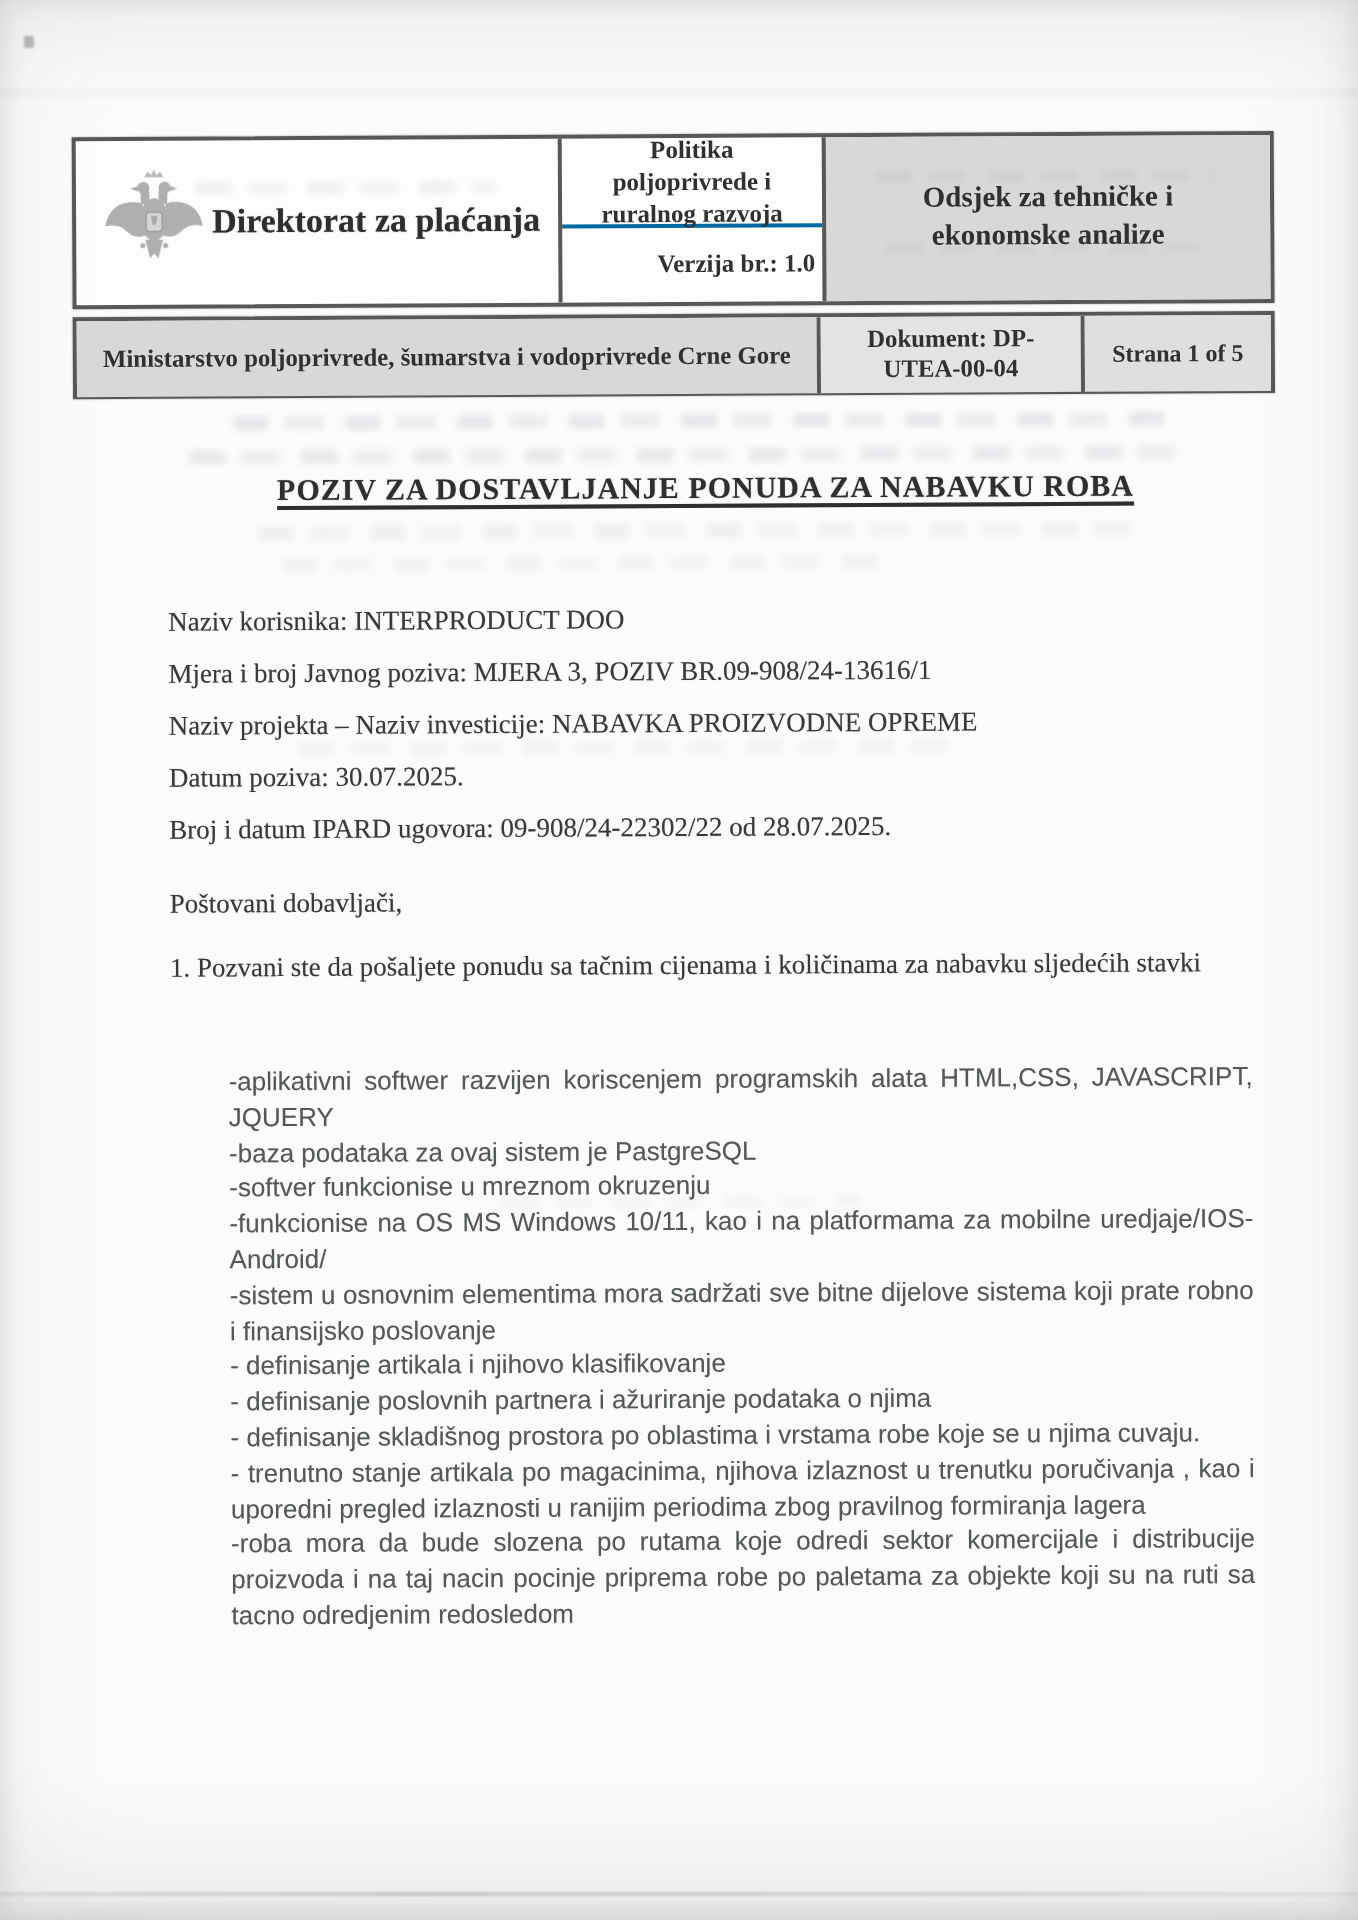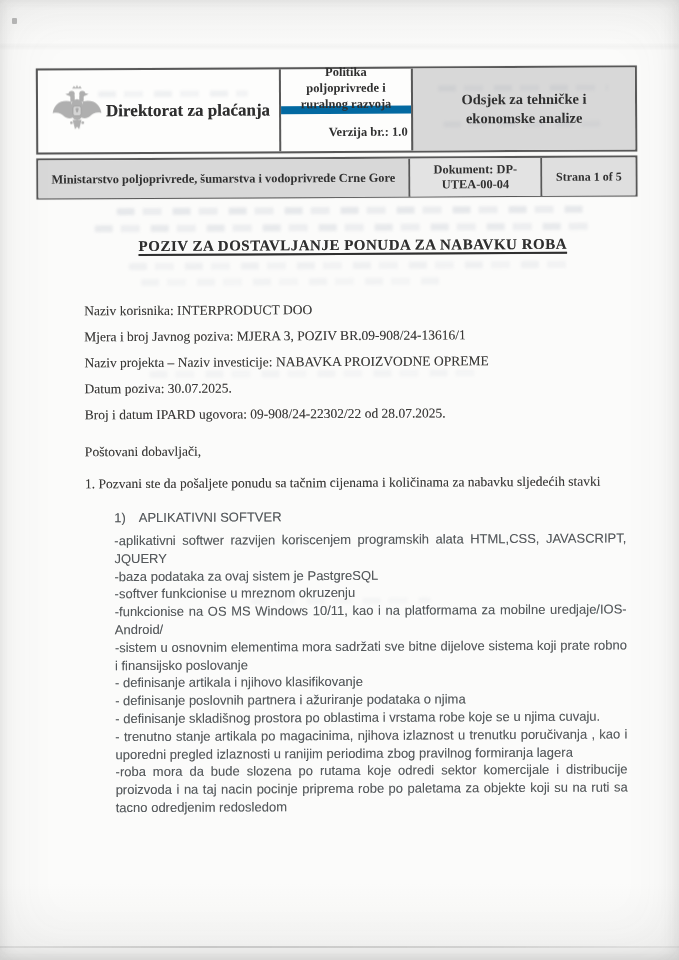--- a/index.html
+++ b/index.html
@@ -23,21 +23,21 @@
     position:absolute;left:38px;top:157px;width:601px;height:41px;
     display:grid;grid-template-columns:372px 132px 1fr;
     border:2px solid #585858;background:#fdfdfc;box-sizing:border-box;
     box-shadow:0 0 1px rgba(0,0,0,.35);
   }
   .cell{display:flex;align-items:center;justify-content:center;text-align:center;
     color:#303030;font-weight:bold;box-sizing:border-box;position:relative;}
   .cell-org{grid-row:1/3;border-right:2px solid #585858;justify-content:flex-start;padding-left:13px;}
   .org-text{flex:1;text-align:center;font-size:17px;line-height:22px;padding-right:6px;
     color:#2e2e2e;text-shadow:0 0 .6px rgba(40,40,40,.5);}
-  .cell-mid-top{grid-column:2;border-bottom:8px solid #0369a1;font-size:12.5px;line-height:16px;padding:2px 8px;}
+  .cell-mid-top{grid-column:2;border-bottom:2px solid #0369a1;font-size:12.5px;line-height:16px;padding:2px 8px;}
   .cell-mid-bot{grid-column:2;font-size:12.5px;padding-left:44px;}
   .cell-section{grid-column:3;grid-row:1/3;border-left:2px solid #585858;background:#d8d8d8;
     font-size:14.5px;line-height:19px;padding:0 26px;}
   .cell-ministry{background:#d8d8d8;border-right:2px solid #585858;font-size:12.4px;line-height:16px;padding:0 3px;}
   .cell-doc{background:#e3e3e3;border-right:2px solid #585858;font-size:12.4px;line-height:15px;padding:4px 6px;}
   .cell-page{background:#dfdfdf;font-size:12px;text-align:center;}
 
   .logo{width:52px;height:60px;flex:0 0 52px;opacity:.85;filter:blur(.3px);}
 
   
@@ -138,23 +138,20 @@
       <p>Naziv korisnika: INTERPRODUCT DOO</p>
       <p>Mjera i broj Javnog poziva: MJERA 3, POZIV BR.09-908/24-13616/1</p>
       <p>Naziv projekta – Naziv investicije: NABAVKA PROIZVODNE OPREME</p>
       <p>Datum poziva: 30.07.2025.</p>
       <p>Broj i datum IPARD ugovora: 09-908/24-22302/22 od 28.07.2025.</p>
     </div>
 
     <p class="salutation">Poštovani dobavljači,</p>
     <p class="instruction">1. Pozvani ste da pošaljete ponudu sa tačnim cijenama i količinama za nabavku sljedećih stavki</p>
 
-    <p class="item-head">
-      <span class="num">1)</span><span>APLIKATIVNI SOFTVER</span>
-    </p>
 
     <div class="bullets">
       <p>-aplikativni softwer razvijen koriscenjem programskih alata HTML,CSS, JAVASCRIPT, JQUERY</p>
       <p>-baza podataka za ovaj sistem je PastgreSQL</p>
       <p>-softver funkcionise u mreznom okruzenju</p>
       <p>-funkcionise na OS MS Windows 10/11, kao i na platformama za mobilne uredjaje/IOS-Android/</p>
       <p>-sistem u osnovnim elementima mora sadržati sve bitne dijelove sistema koji prate robno i finansijsko poslovanje</p>
       <p>- definisanje artikala i njihovo klasifikovanje</p>
       <p>- definisanje poslovnih partnera i ažuriranje podataka o njima</p>
       <p>- definisanje skladišnog prostora po oblastima i vrstama robe koje se u njima cuvaju.</p>

